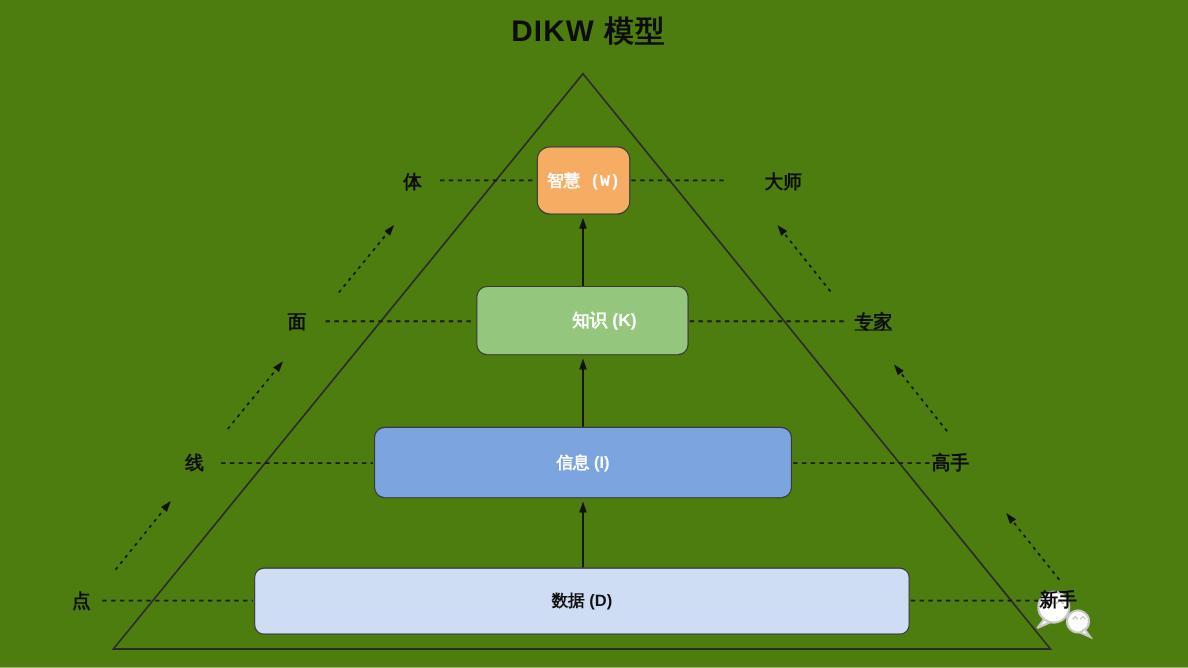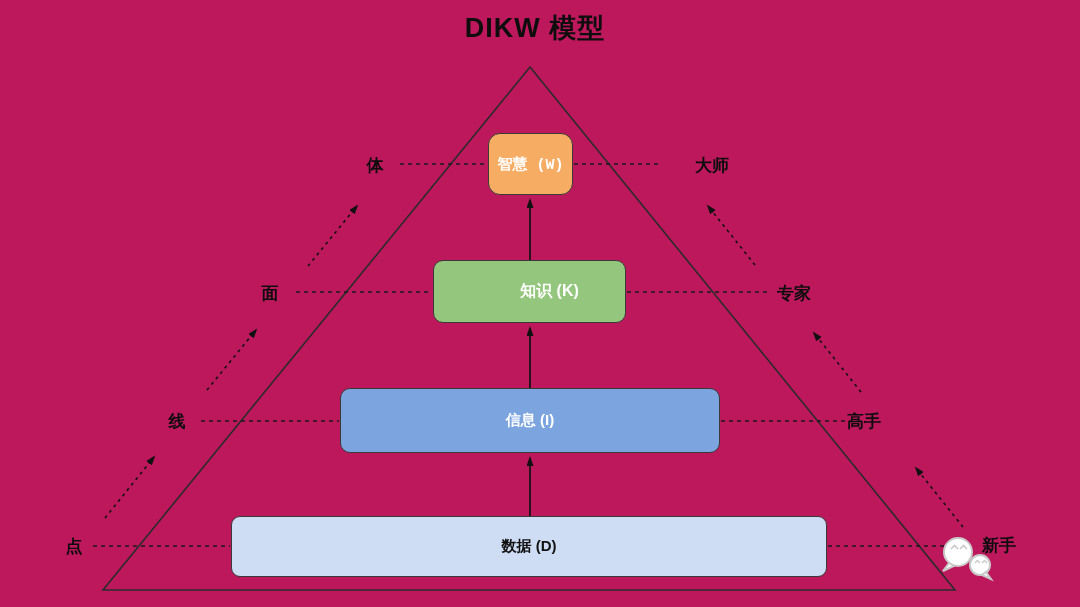--- a/index.html
+++ b/index.html
@@ -1,20 +1,20 @@
 <!DOCTYPE html>
 <html><head>
 <meta charset="utf-8">
 <style>
   html, body { margin: 0; padding: 0; background: #ffffff; }
   #canvas {
     position: relative;
     width: 1080px;
     height: 607px;
-    background: #be185d;
+    background: #4d7c0f;
     overflow: hidden;
     font-family: "Liberation Sans", "DejaVu Sans", sans-serif;
   }
   #diagram-svg {
     position: absolute;
     left: 0; top: 0;
     width: 1080px; height: 607px;
   }
   .page-title {
     position: absolute;
@@ -51,23 +51,23 @@
     font-size: 17px;
     font-weight: 700;
     color: #0d0d0d;
     white-space: nowrap;
   }
   #lbl-ti   { left: 375px; top: 165px; }
   #lbl-mian { left: 270px; top: 293px; }
   #lbl-xian { left: 177px; top: 421px; }
   #lbl-dian { left:  74px; top: 546px; }
   #lbl-dashi   { left: 688px; top: 165px; margin-left: 24px; }
-  #lbl-zhuanjia{ left: 794px; top: 293px; }
+  #lbl-zhuanjia{ left: 794px; top: 293px; text-decoration: underline; }
   #lbl-gaoshou { left: 864px; top: 421px; }
-  #lbl-xinshou { left: 999px; top: 545px; z-index: 5; }
+  #lbl-xinshou { left: 962px; top: 545px; z-index: 5; }
   .watermark-text {
     position: absolute;
     left: 988px; top: 544px;
     font-size: 32px;
     font-weight: 700;
     color: #d9d9d9;
     z-index: 4;
     white-space: nowrap;
   }
 </style>

